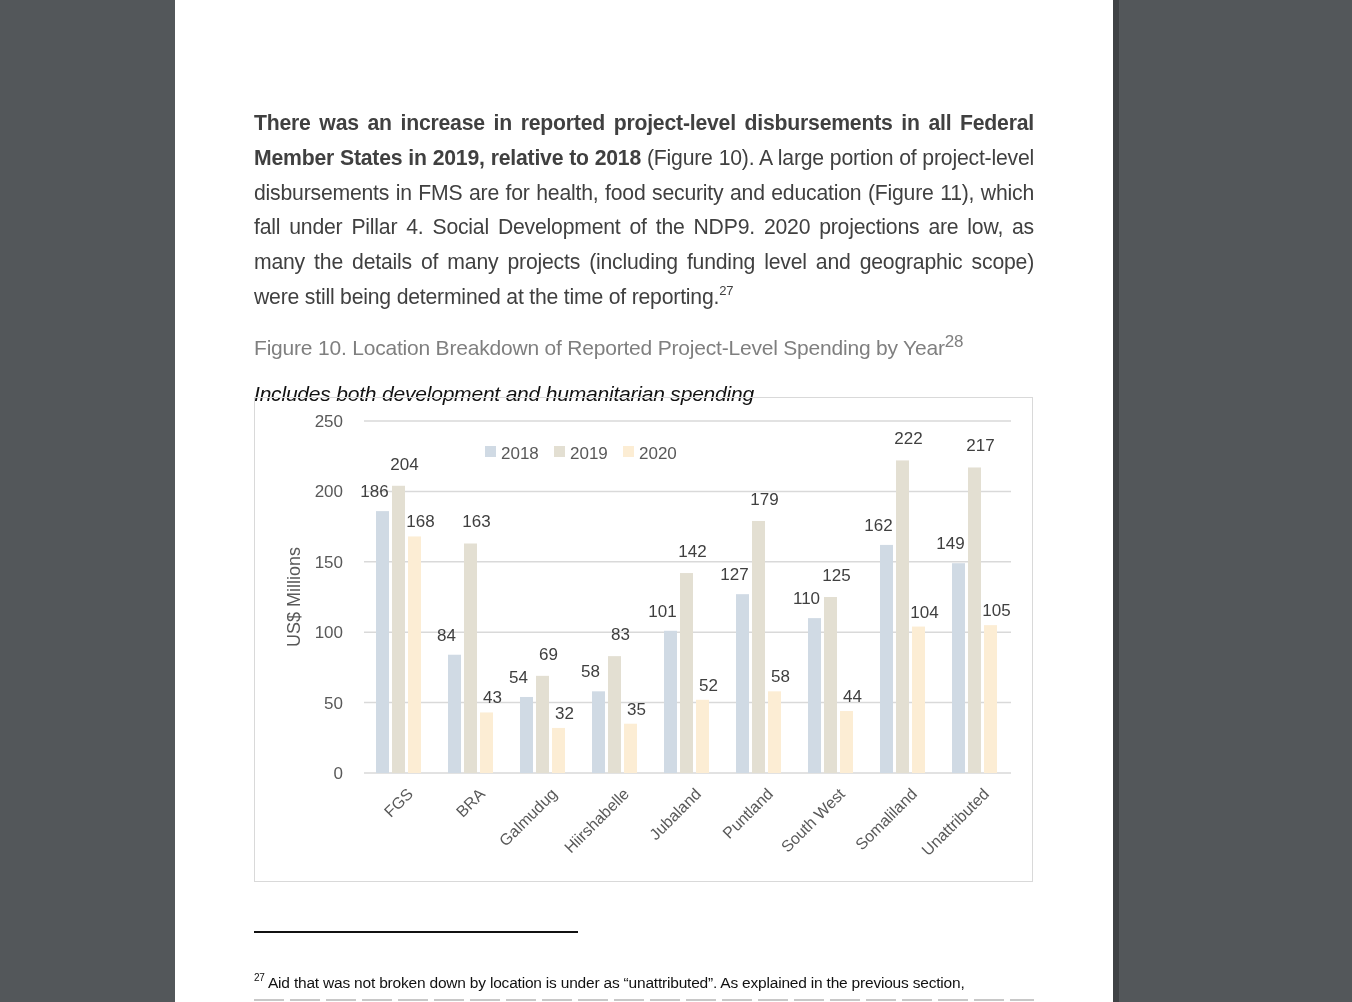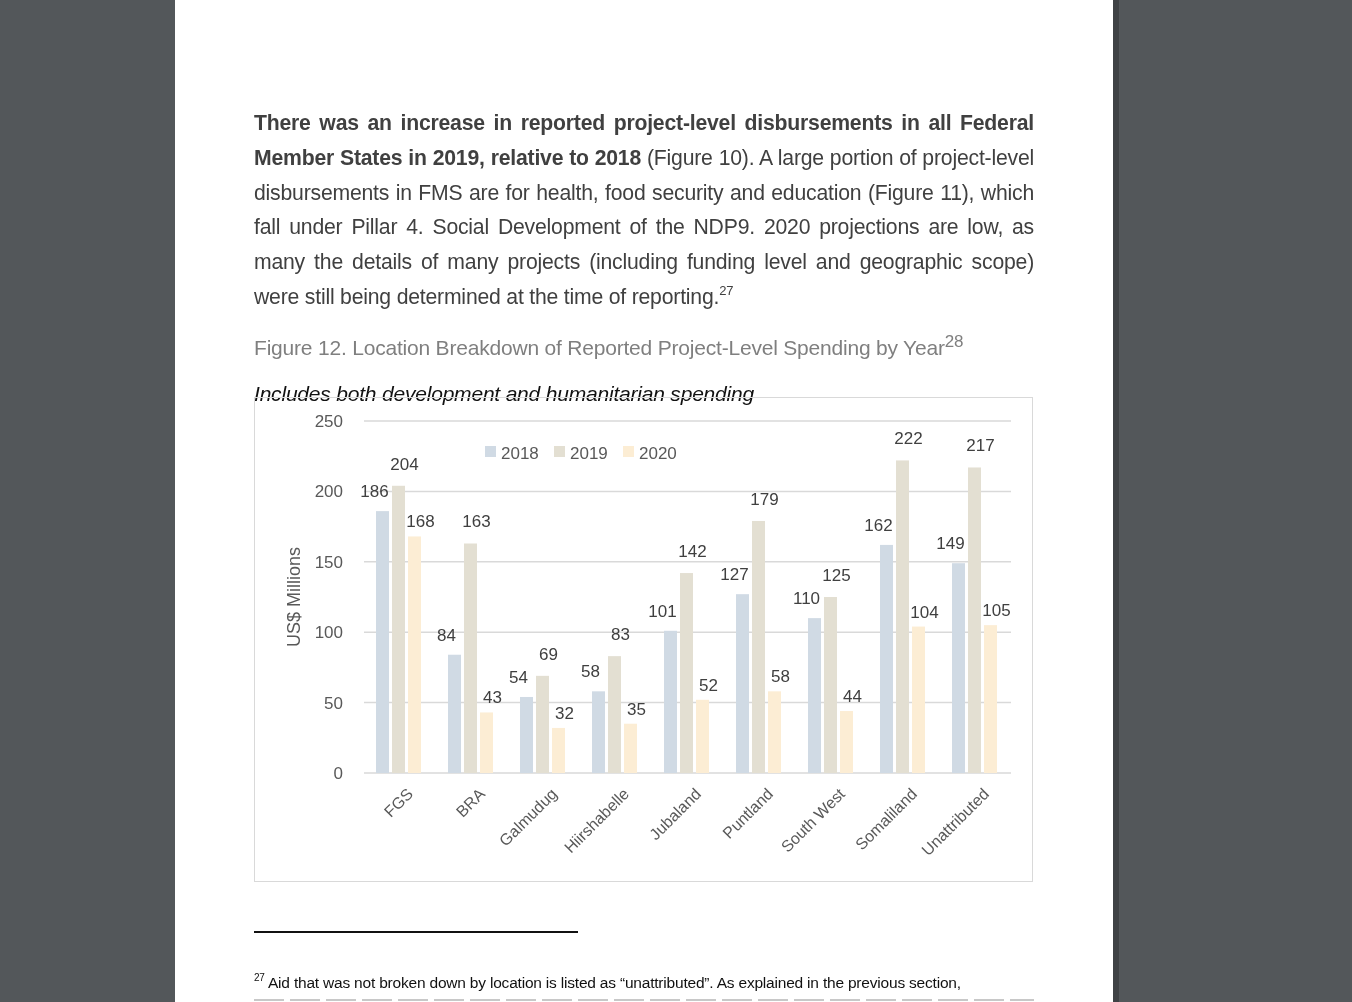--- a/index.html
+++ b/index.html
@@ -25,21 +25,21 @@
 </head>
 <body>
 
 <div class="page">
 
   <div class="para">
     <b>There was an increase in reported project-level disbursements in all Federal Member States in 2019, relative to 2018</b><span> (Figure 10). A large portion of project-level disbursements in FMS are for health, food security and education (Figure 11), which fall under Pillar 4. Social Development of the NDP9. 2020 projections are low, as many the details of many projects (including funding level and geographic scope) were still being determined at the time of reporting.</span><sup>27</sup>
   </div>
 
   <div class="fig-title">
-    <span>Figure 12. Location Breakdown of Reported Project-Level Spending by Year</span><sup>28</sup>
+    <span>Figure 10. Location Breakdown of Reported Project-Level Spending by Year</span><sup>28</sup>
   </div>
   <div class="fig-sub">Includes both development and humanitarian spending</div>
 
   <div class="chart-box">
     <svg id="chart" width="777" height="483">
         <line x1="109" x2="756" y1="375" y2="375" stroke="#d9d9d9" stroke-width="1.5"></line>
         <text x="88" y="381" text-anchor="end" font-size="17" fill="#595959">0</text>
         <line x1="109" x2="756" y1="304.6" y2="304.6" stroke="#d9d9d9" stroke-width="1.5"></line>
         <text x="88" y="310.6" text-anchor="end" font-size="17" fill="#595959">50</text>
         <line x1="109" x2="756" y1="234.20000000000002" y2="234.20000000000002" stroke="#d9d9d9" stroke-width="1.5"></line>
@@ -118,19 +118,19 @@
         <text x="246" y="61" font-size="17" fill="#595959">2018</text>
         <rect x="299" y="48" width="11" height="11" fill="#e3dfd2"></rect>
         <text x="315" y="61" font-size="17" fill="#595959">2019</text>
         <rect x="368" y="48" width="11" height="11" fill="#fcedd4"></rect>
         <text x="384" y="61" font-size="17" fill="#595959">2020</text>
       </svg>
   </div>
 
   <div class="footnote-rule"></div>
   <div class="footnote">
-    <sup>27</sup><span> Aid that was not broken down by location is listed as “unattributed”. As explained in the previous section,</span>
+    <sup>27</sup><span> Aid that was not broken down by location is under as “unattributed”. As explained in the previous section,</span>
   </div>
   <div class="footnote2">
       <div></div>
     </div>
 </div>
 <div class="shadow-r"></div>
 
 </body></html>

